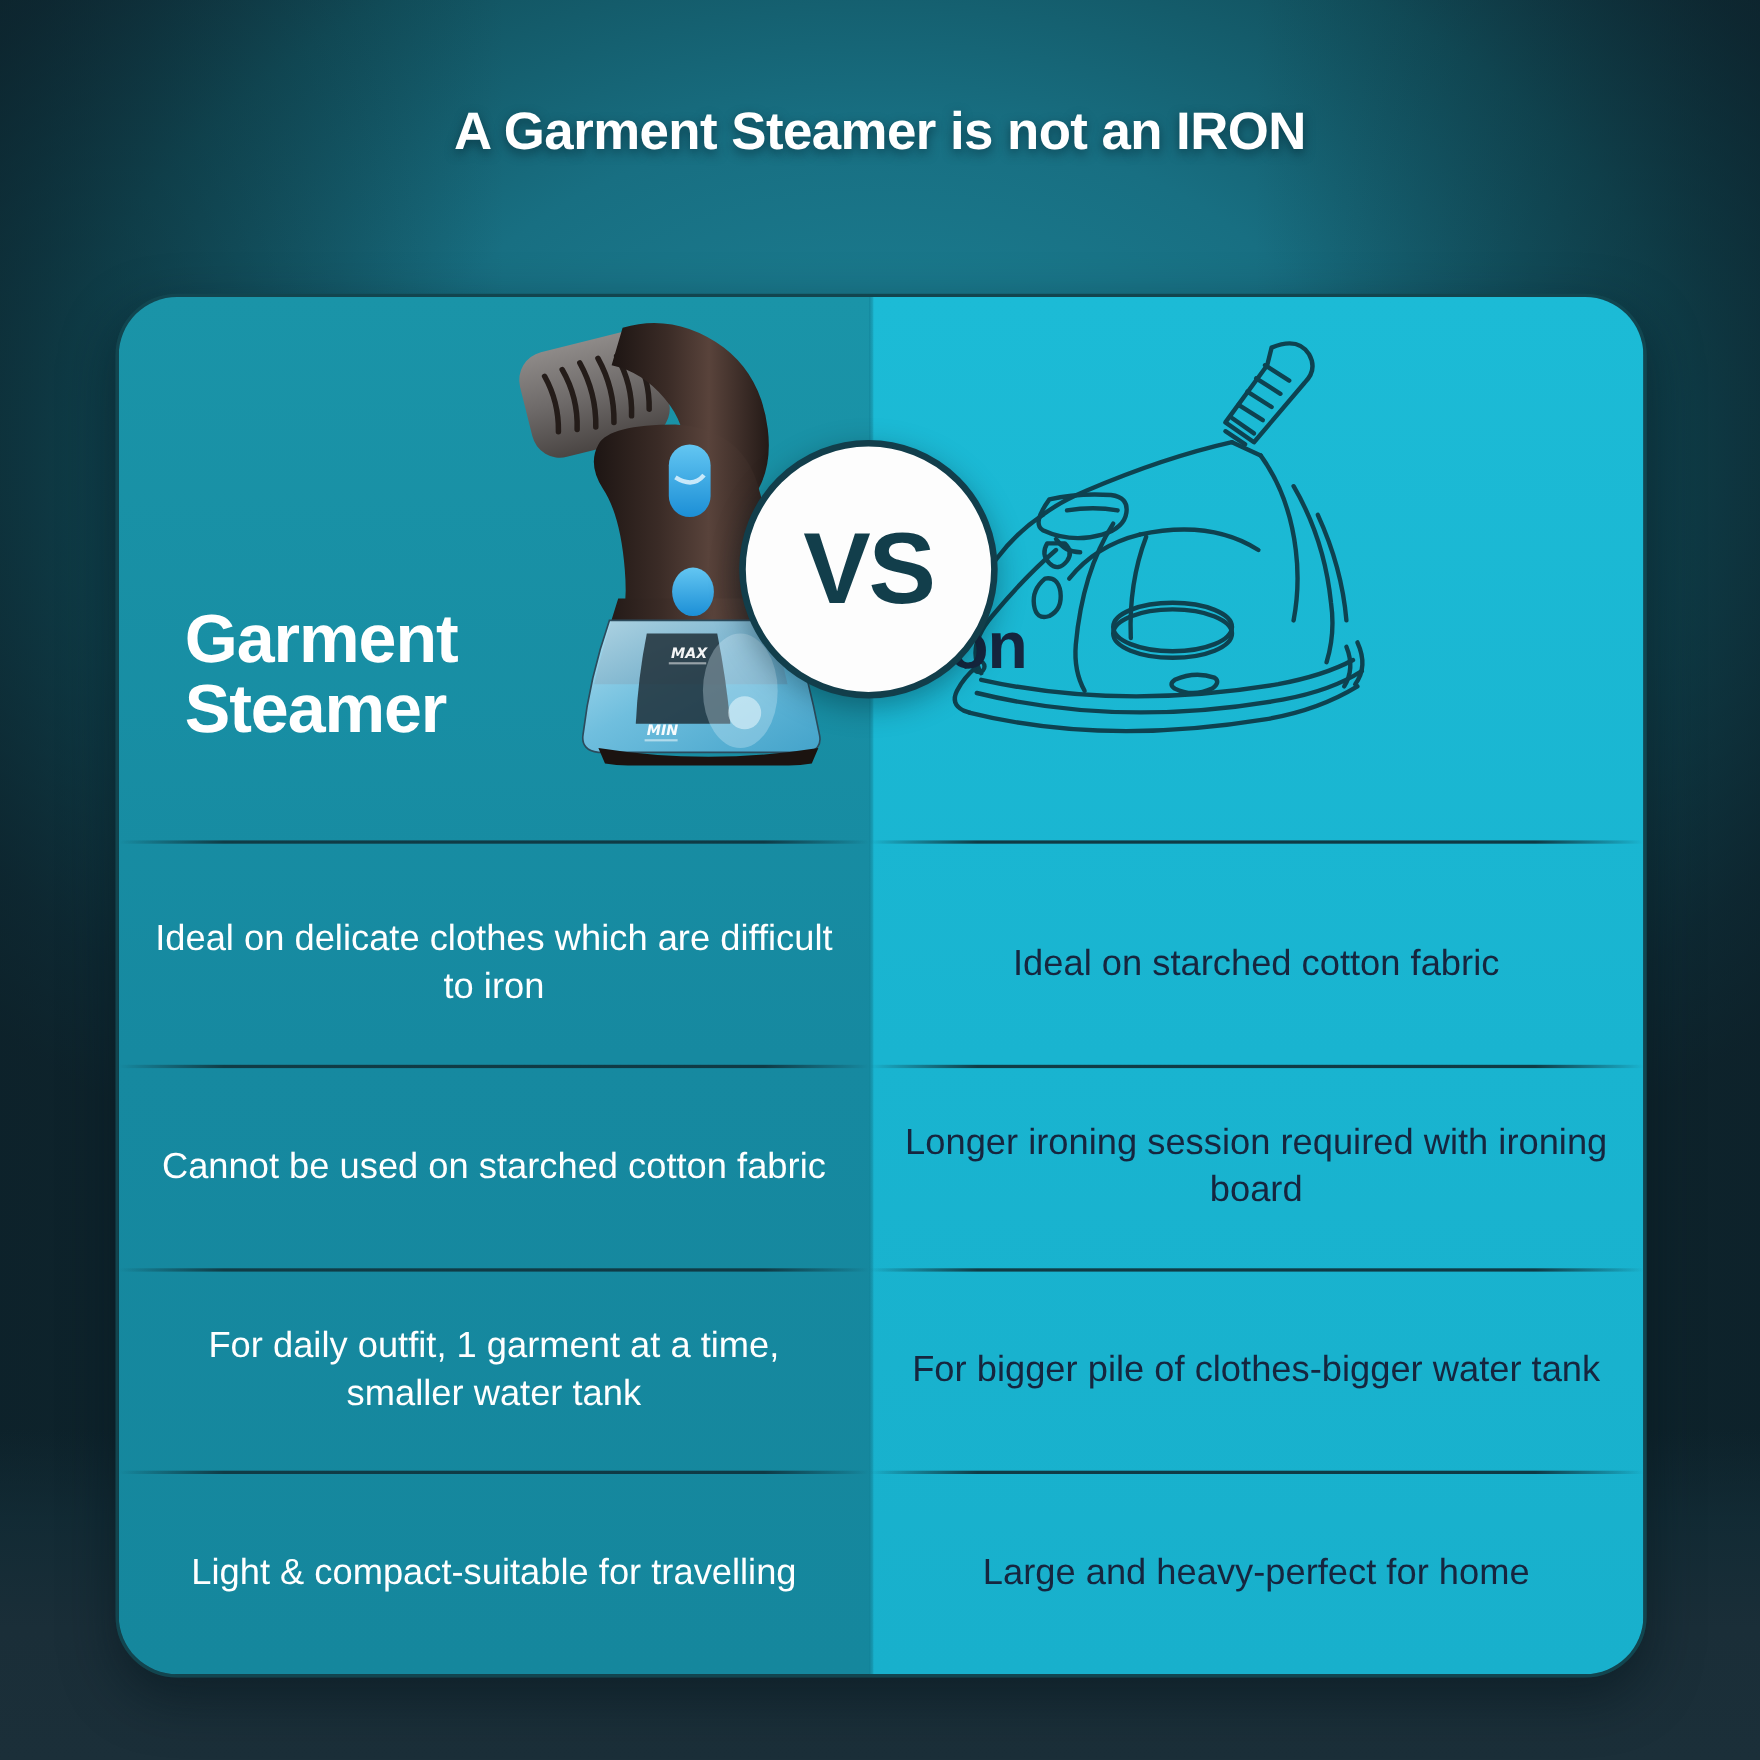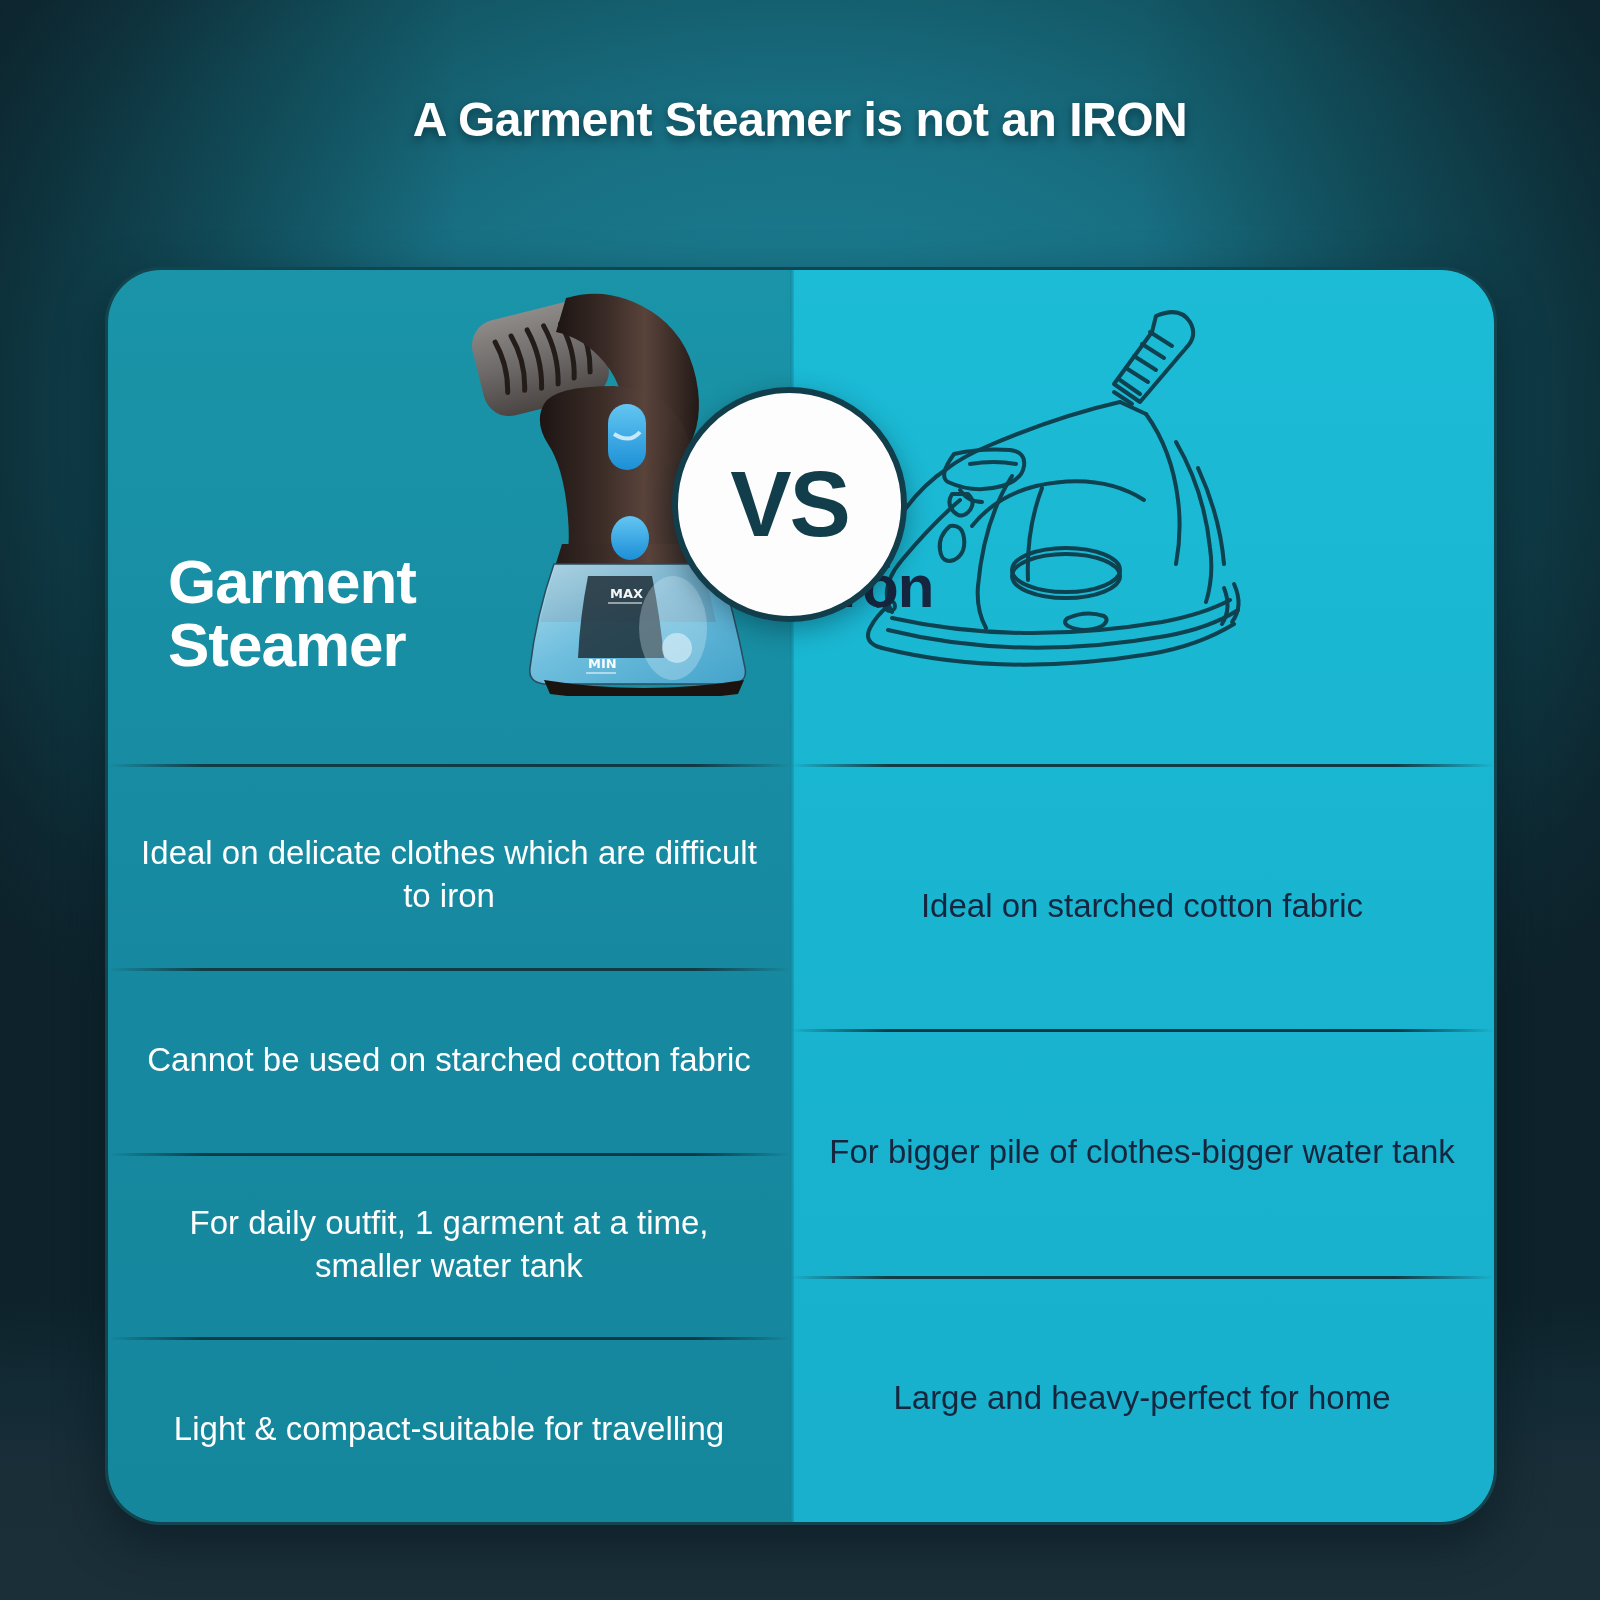--- a/index.html
+++ b/index.html
@@ -121,35 +121,35 @@
   
   .vsplit {
     position:absolute; left:682px; top:0; width:4px; height:100%;
     background:linear-gradient(90deg, rgba(8,40,50,.35), rgba(8,40,50,.12));
     z-index:3; pointer-events:none;
   }
 
   
   .vs-badge {
     position:absolute;
-    left:672px; top:387px;
+    left:672px; top:400px;
     width:235px; height:235px;
     border-radius:50%;
     background:#FDFDFD;
     border:6px solid #123E4B;
     display:flex; align-items:center; justify-content:center;
     z-index:8;
     box-shadow:0 8px 26px rgba(4,24,32,.35);
   }
   .vs-badge span {
     font-size:92px; font-weight:bold; color:#123E4B; letter-spacing:-2px;
   }
 
   
-  .steamer-wrap { position:absolute; left:330px; top:6px; width:330px; height:420px; z-index:2; }
+  .steamer-wrap { position:absolute; left:330px; top:6px; width:330px; height:420px; z-index:2;font-style:italic; }
   .iron-wrap    { position:absolute; left:30px;  top:18px; width:440px; height:400px; z-index:2; }
 
   svg { display:block; }
 </style>
 </head>
 <body>
 
 <div class="corner-glow-l"></div>
 <div class="corner-glow-r"></div>
 <div class="floor"></div>
@@ -295,20 +295,21 @@
 
             <path d="M72 324 q-14 -24 10 -52 q30 -36 58 -60"></path>
           </g>
         </svg>
       </div>
     </div>
 
     <div class="rows-top-rule"></div>
     <div class="rows">
       <div class="row">Ideal on starched cotton fabric</div>
+      <div class="row">Longer ironing session required with ironing board</div>
       <div class="row">For bigger pile of clothes-bigger water tank</div>
       <div class="row">Large and heavy-perfect for home</div>
     </div>
   </div>
 
   <div class="vsplit"></div>
 </div>
 
 <div class="vs-badge">
   <span>VS</span>

